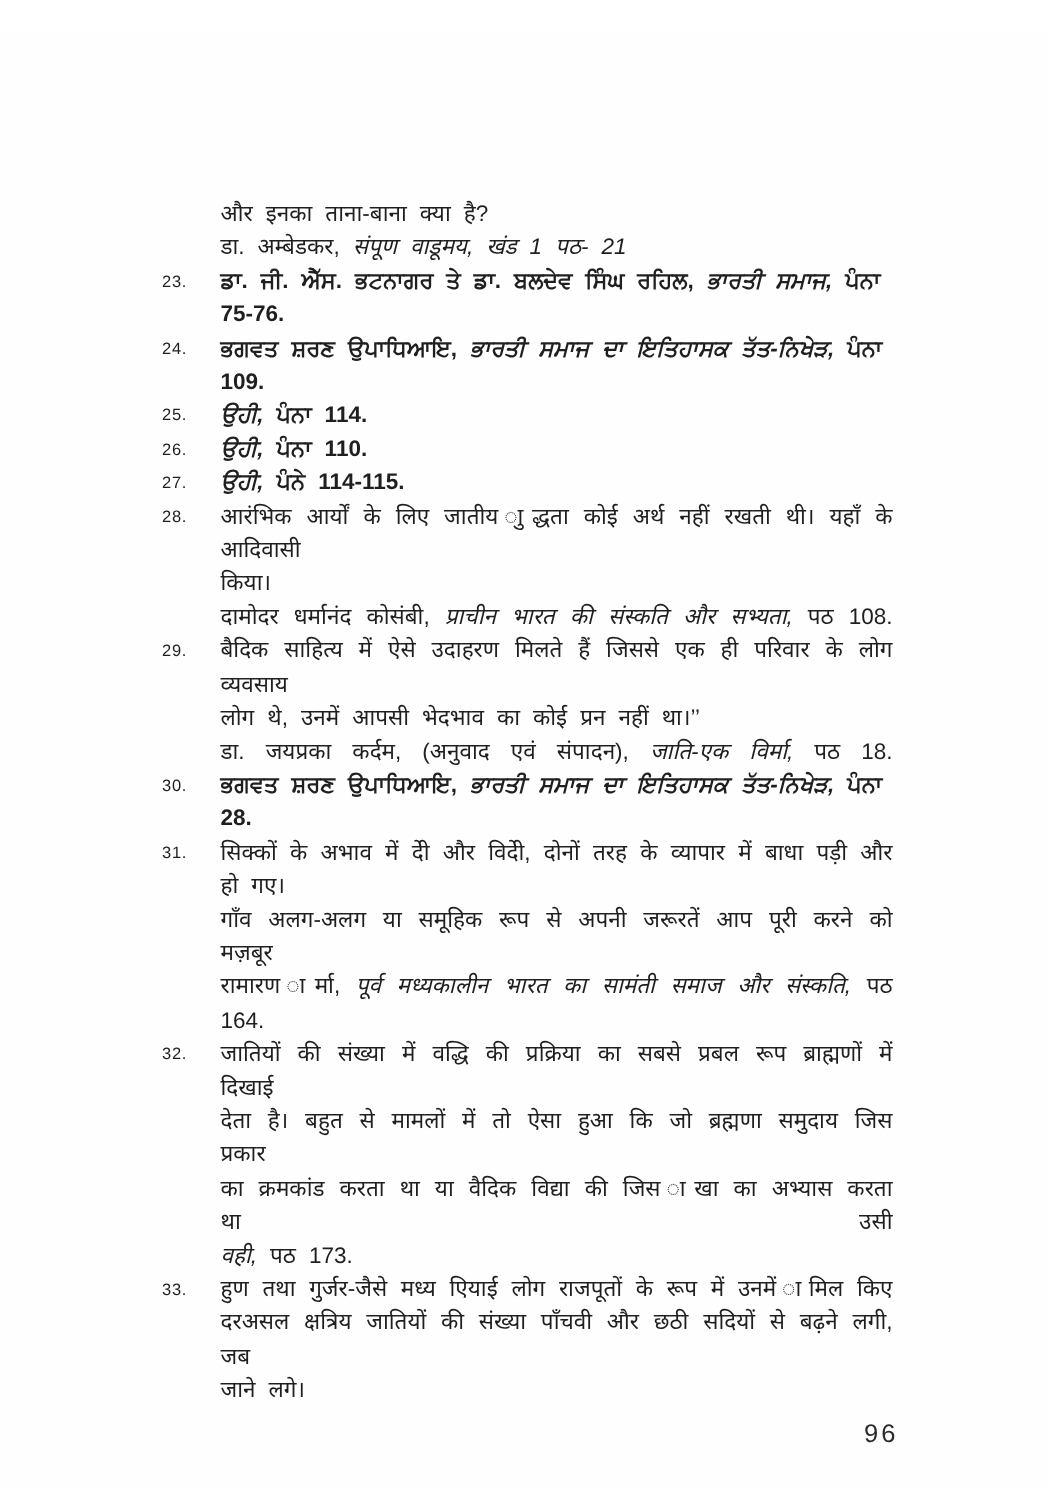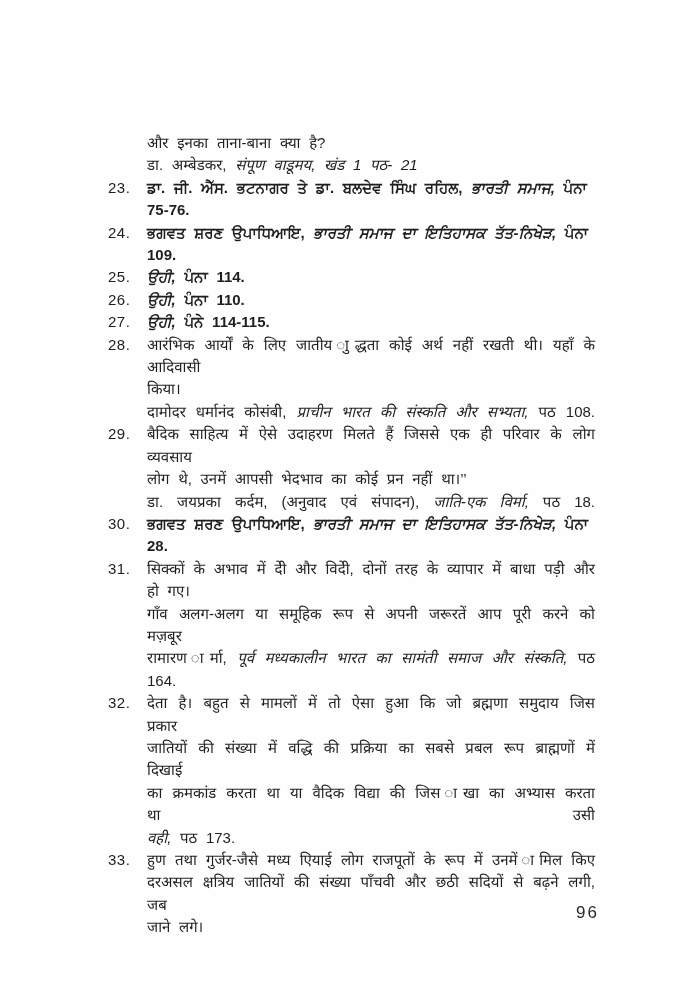--- a/index.html
+++ b/index.html
@@ -16,41 +16,41 @@
   .refs {
     position: absolute;
     left: 108px;
     top: 112px;
     width: 492px;
   }
   .item { display: flex; align-items: flex-start; }
   .num {
     flex: 0 0 39px;
     width: 39px;
-    font-size: 15px;
+    font-size: 11px;
     line-height: 22.4px;
     letter-spacing: 0.5px;
   }
   .body { width: 448px; }
   .line {
     font-size: 15px;
     line-height: 22.4px;
     word-spacing: 0.30em;
     white-space: normal;
   }
   .just {
     text-align: justify;
     text-align-last: justify;
   }
   .bold { font-weight: bold; }
   .it { font-style: italic; }
   .pageno {
     position: absolute;
     left: 576px;
-    top: 883px;
+    top: 926px;
     font-size: 17px;
     letter-spacing: 2px;
     color: #2a2a2a;
   }
 </style>
 </head>
 <body>
 
 <div class="page">
   <div class="refs">
@@ -118,22 +118,22 @@
         <div class="body">
           <div class="line just"><span>सिक्कों के अभाव में देी और विदेी, दोनों तरह के व्यापार में बाधा पड़ी और</span></div>
           <div class="line"><span>हो गए।</span></div>
           <div class="line just"><span>गाँव अलग-अलग या समूहिक रूप से अपनी जरूरतें आप पूरी करने को मज़बूर</span></div>
           <div class="line just"><span>रामारण ार्मा, </span><span class="it">पूर्व मध्यकालीन भारत का सामंती समाज और संस्कति, </span><span>पठ 164.</span></div>
         </div>
       </div>
       <div class="item">
         <div class="num">32.</div>
         <div class="body">
+          <div class="line just"><span>जातियों की संख्या में वद्धि की प्रक्रिया का सबसे प्रबल रूप ब्राह्मणों में दिखाई</span></div>
           <div class="line just"><span>देता है। बहुत से मामलों में तो ऐसा हुआ कि जो ब्रह्मणा समुदाय जिस प्रकार</span></div>
-          <div class="line just"><span>जातियों की संख्या में वद्धि की प्रक्रिया का सबसे प्रबल रूप ब्राह्मणों में दिखाई</span></div>
           <div class="line just"><span>का क्रमकांड करता था या वैदिक विद्या की जिस ाखा का अभ्यास करता था उसी</span></div>
           <div class="line"><span class="it">वही, </span><span>पठ 173.</span></div>
         </div>
       </div>
       <div class="item">
         <div class="num">33.</div>
         <div class="body">
           <div class="line just"><span>हुण तथा गुर्जर-जैसे मध्य एियाई लोग राजपूतों के रूप में उनमें ामिल किए</span></div>
           <div class="line just"><span>दरअसल क्षत्रिय जातियों की संख्या पाँचवी और छठी सदियों से बढ़ने लगी, जब</span></div>
           <div class="line"><span>जाने लगे।</span></div>

